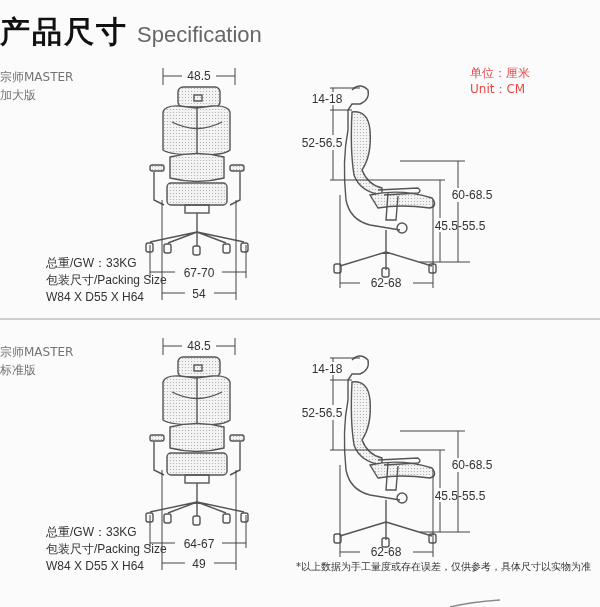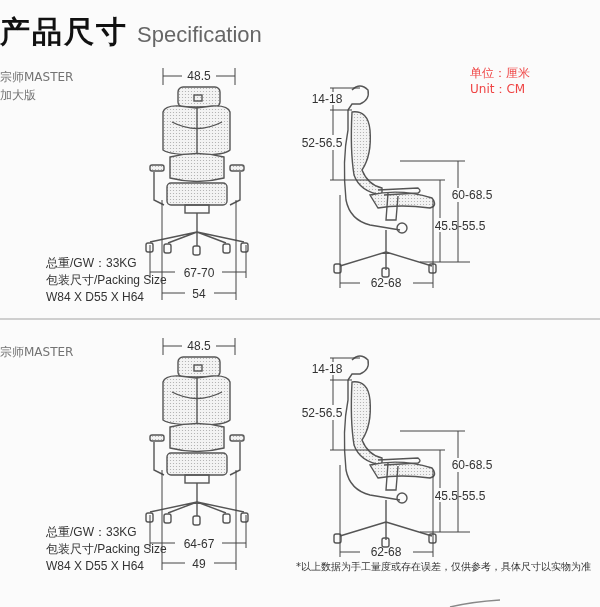--- a/index.html
+++ b/index.html
@@ -36,20 +36,21 @@
   <div>加大版</div>
 </div>
 <div class="info" style="top:255px;">
   <div>总重/GW：33KG</div>
   <div>包装尺寸/Packing Size</div>
   <div>W84 X D55 X H64</div>
 </div>
 
 <div class="model" style="left:0;top:343px;">
   <div>宗师MASTER</div>
+  <div>标准版</div>
 </div>
 <div class="info" style="top:524px;">
   <div>总重/GW：33KG</div>
   <div>包装尺寸/Packing Size</div>
   <div>W84 X D55 X H64</div>
 </div>
 
 <div class="divider"></div>
 
 <svg width="600" height="607" style="position:absolute;left:0;top:0;">

